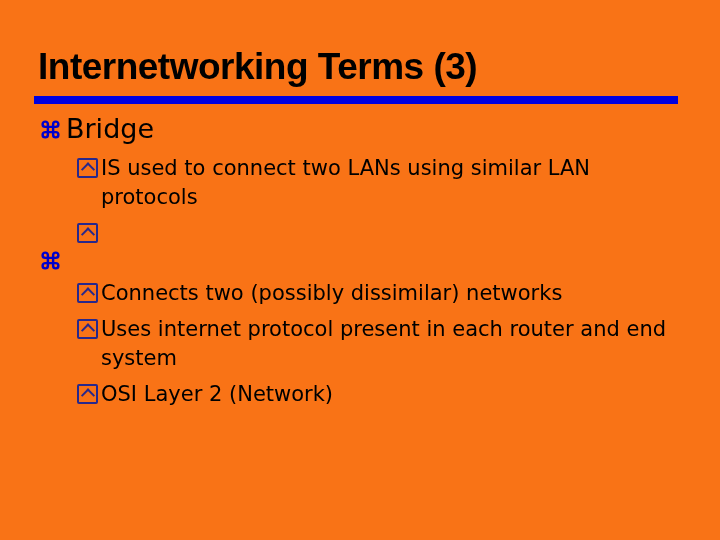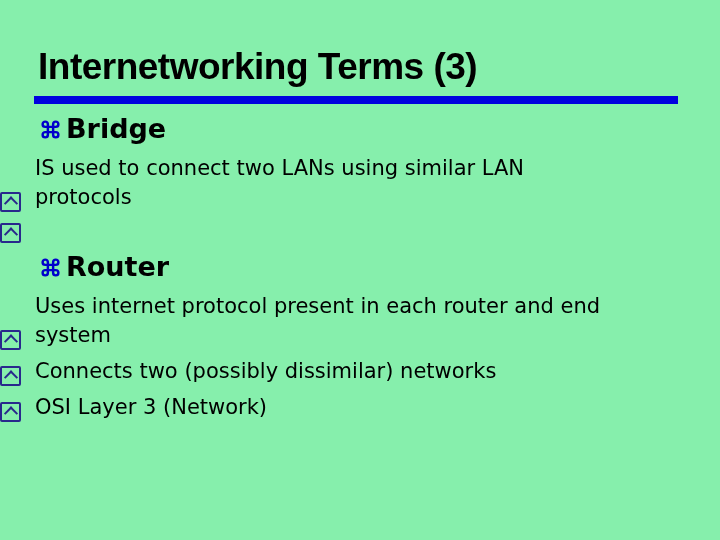--- a/index.html
+++ b/index.html
@@ -11,21 +11,21 @@
     height: 540px;
     background: #ffffff;
     font-family: "DejaVu Sans", sans-serif;
     color: #000000;
     overflow: hidden;
   }
   .slide {
     position: relative;
     width: 720px;
     height: 540px;
-    background: #86efac;
+    background: #f97316;
   }
   .title {
     position: absolute;
     left: 38px;
     top: 46px;
     font-family: "Liberation Sans", sans-serif;
     font-size: 37px;
     font-weight: 700;
     letter-spacing: -0.5px;
     color: #000000;
@@ -46,36 +46,36 @@
     right: 0;
   }
   .heading-row {
     display: flex;
     align-items: center;
     gap: 5px;
     padding-left: 40px;
     font-size: 27px;
     line-height: 34px;
     margin-bottom: 8px;
-    font-weight: bold;
   }
   .cmd-icon {
     flex: 0 0 auto;
     width: 21px;
     height: 21px;
     display: block;
   }
   .heading-text {
     color: #000000;
     white-space: nowrap;
   }
   .sub-item {
     display: flex;
-    align-items: flex-end;
-    gap: 14px;
+    align-items: flex-start;
+    gap: 3px;
+    padding-left: 77px;
     font-size: 21px;
     line-height: 29px;
     margin-bottom: 7px;
   }
   .box-bullet {
     flex: 0 0 auto;
     box-sizing: border-box;
     width: 21px;
     height: 20px;
     margin-top: 4px;
@@ -129,38 +129,37 @@
             <span class="chevron"></span>
           </span>
       </div>
     </div>
 
     <div class="section">
       <div class="heading-row">
         <svg class="cmd-icon" viewBox="0 0 24 24" fill="none" stroke="#0000CC" stroke-width="2.8" stroke-linecap="round" stroke-linejoin="round">
           <path d="M18 3a3 3 0 0 0-3 3v12a3 3 0 0 0 3 3 3 3 0 0 0 3-3 3 3 0 0 0-3-3H6a3 3 0 0 0-3 3 3 3 0 0 0 3 3 3 3 0 0 0 3-3V6a3 3 0 0 0-3-3 3 3 0 0 0-3 3 3 3 0 0 0 3 3h12a3 3 0 0 0 3-3 3 3 0 0 0-3-3z"></path>
         </svg>
-        <span class="heading-text">Router</span>
       </div>
 
+      <div class="sub-item">
+        <span class="box-bullet">
+            <span class="chevron"></span>
+          </span>
+        <span class="sub-text">Connects two (possibly dissimilar) networks</span>
+      </div>
       <div class="sub-item">
         <span class="box-bullet">
             <span class="chevron"></span>
           </span>
         <span class="sub-text">Uses internet protocol present in each router and end
 system</span>
       </div>
       <div class="sub-item">
         <span class="box-bullet">
             <span class="chevron"></span>
           </span>
-        <span class="sub-text">Connects two (possibly dissimilar) networks</span>
-      </div>
-      <div class="sub-item">
-        <span class="box-bullet">
-            <span class="chevron"></span>
-          </span>
-        <span class="sub-text">OSI Layer 3 (Network)</span>
+        <span class="sub-text">OSI Layer 2 (Network)</span>
       </div>
     </div>
 
   </div>
 </div>
 
 </body></html>

